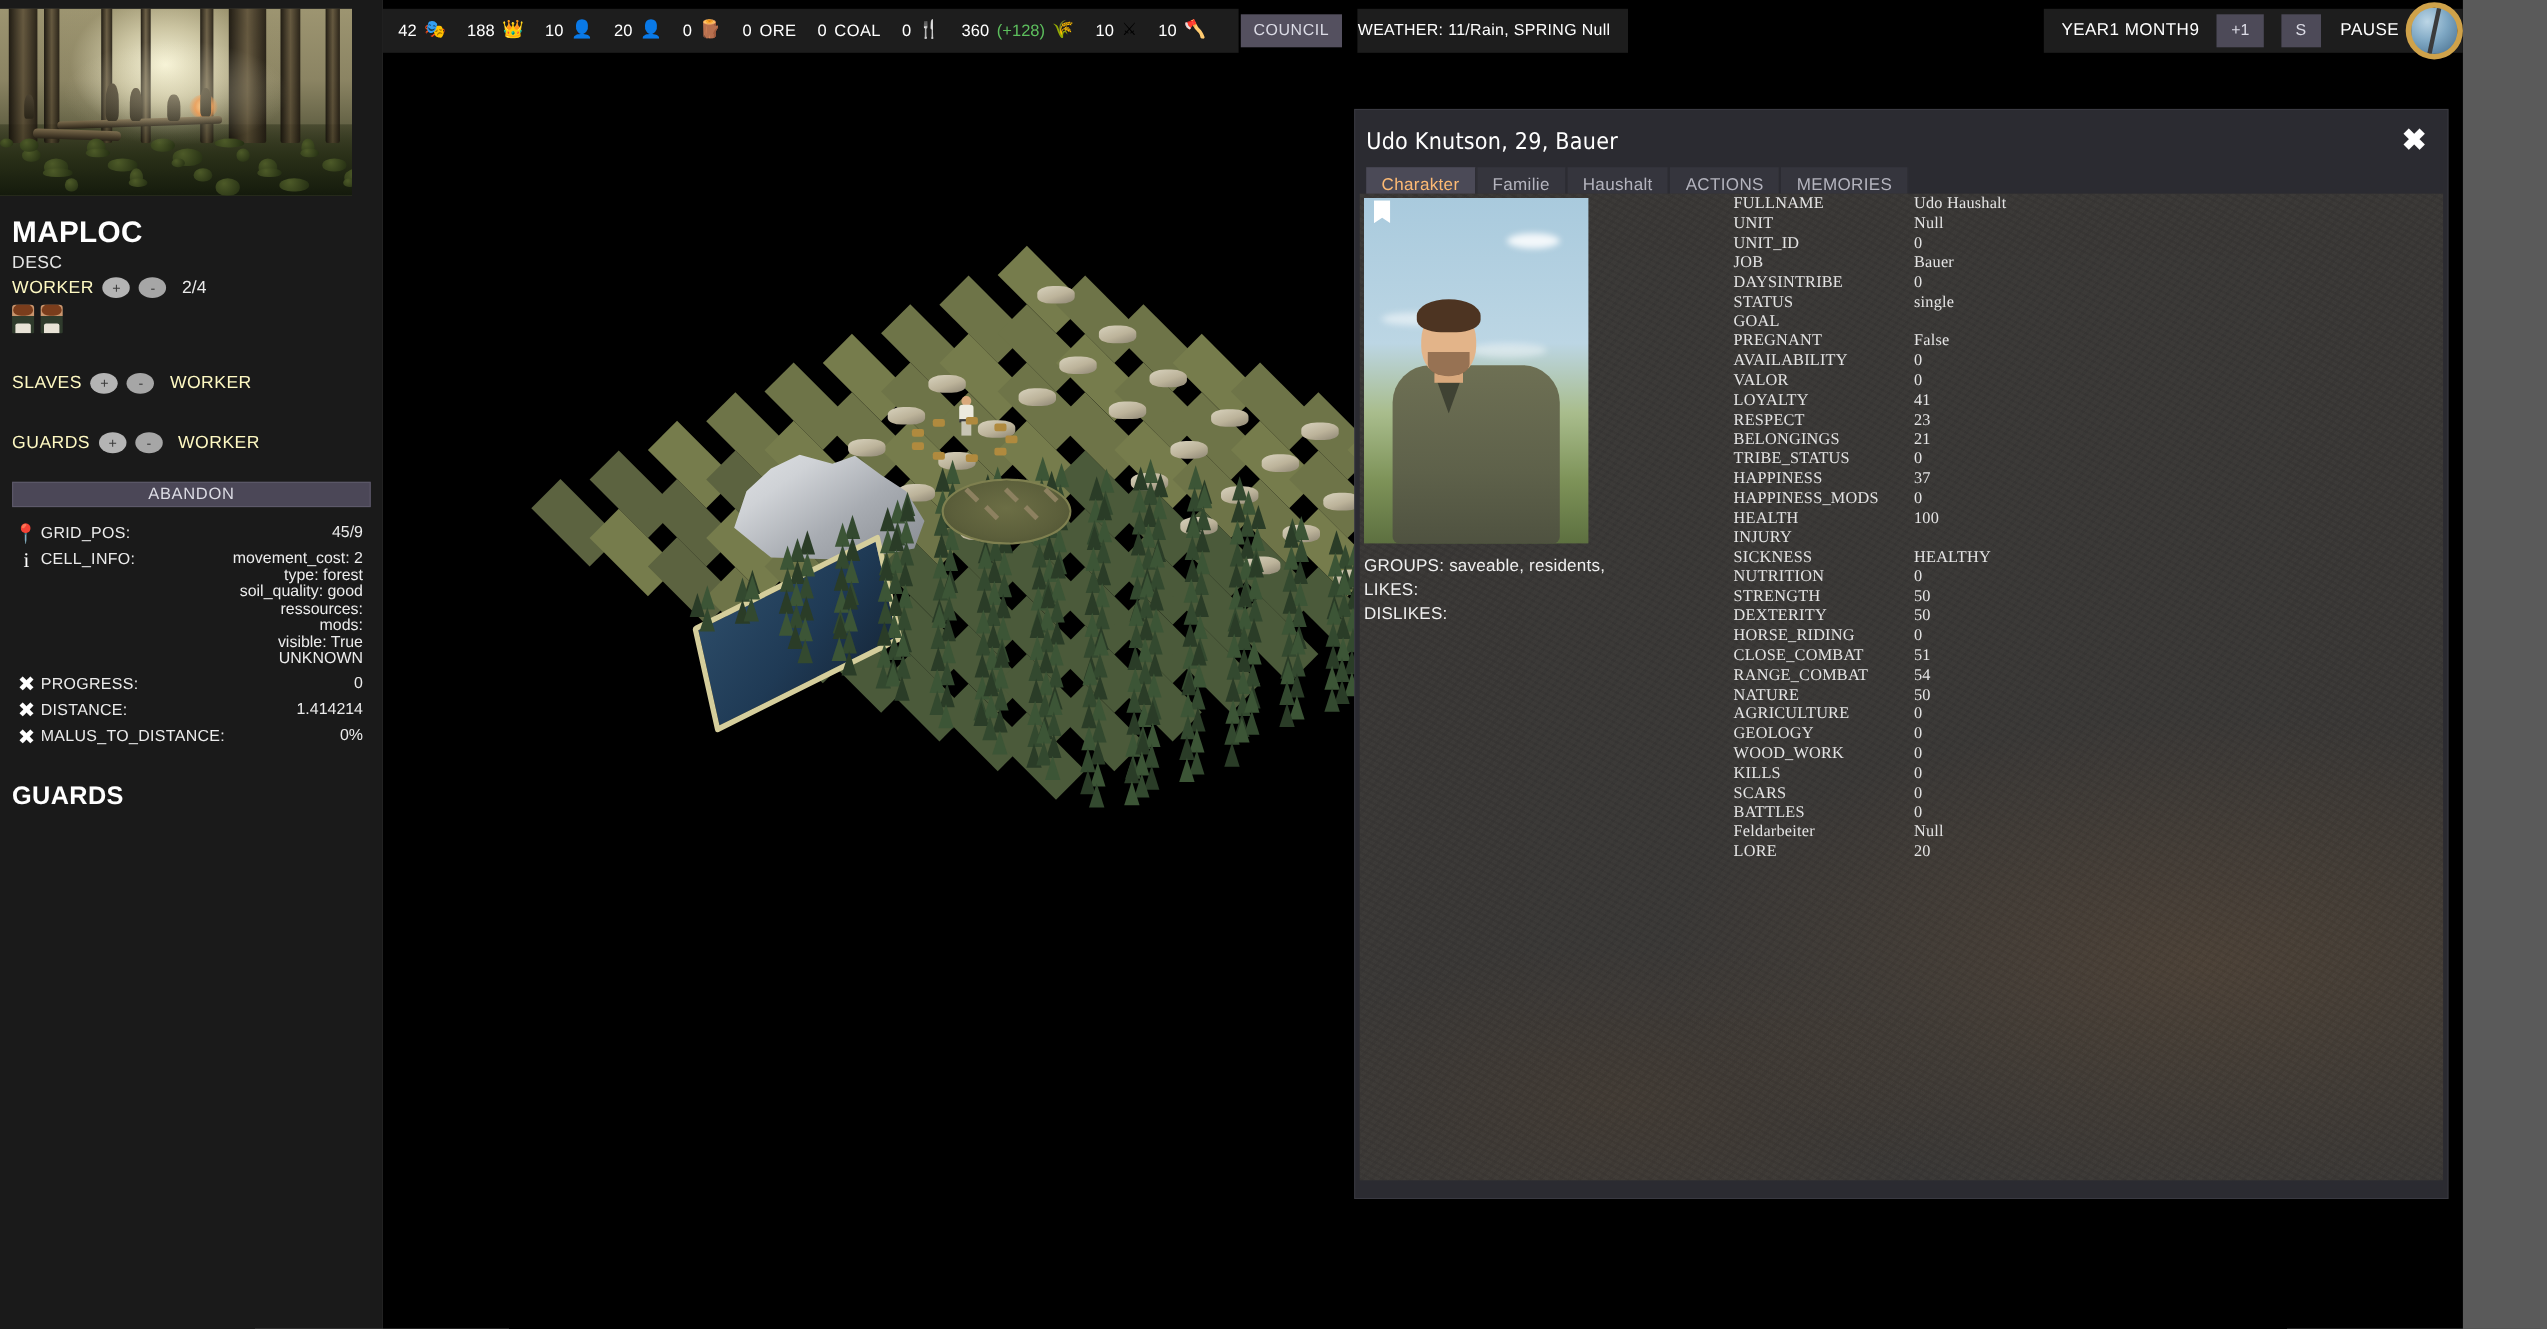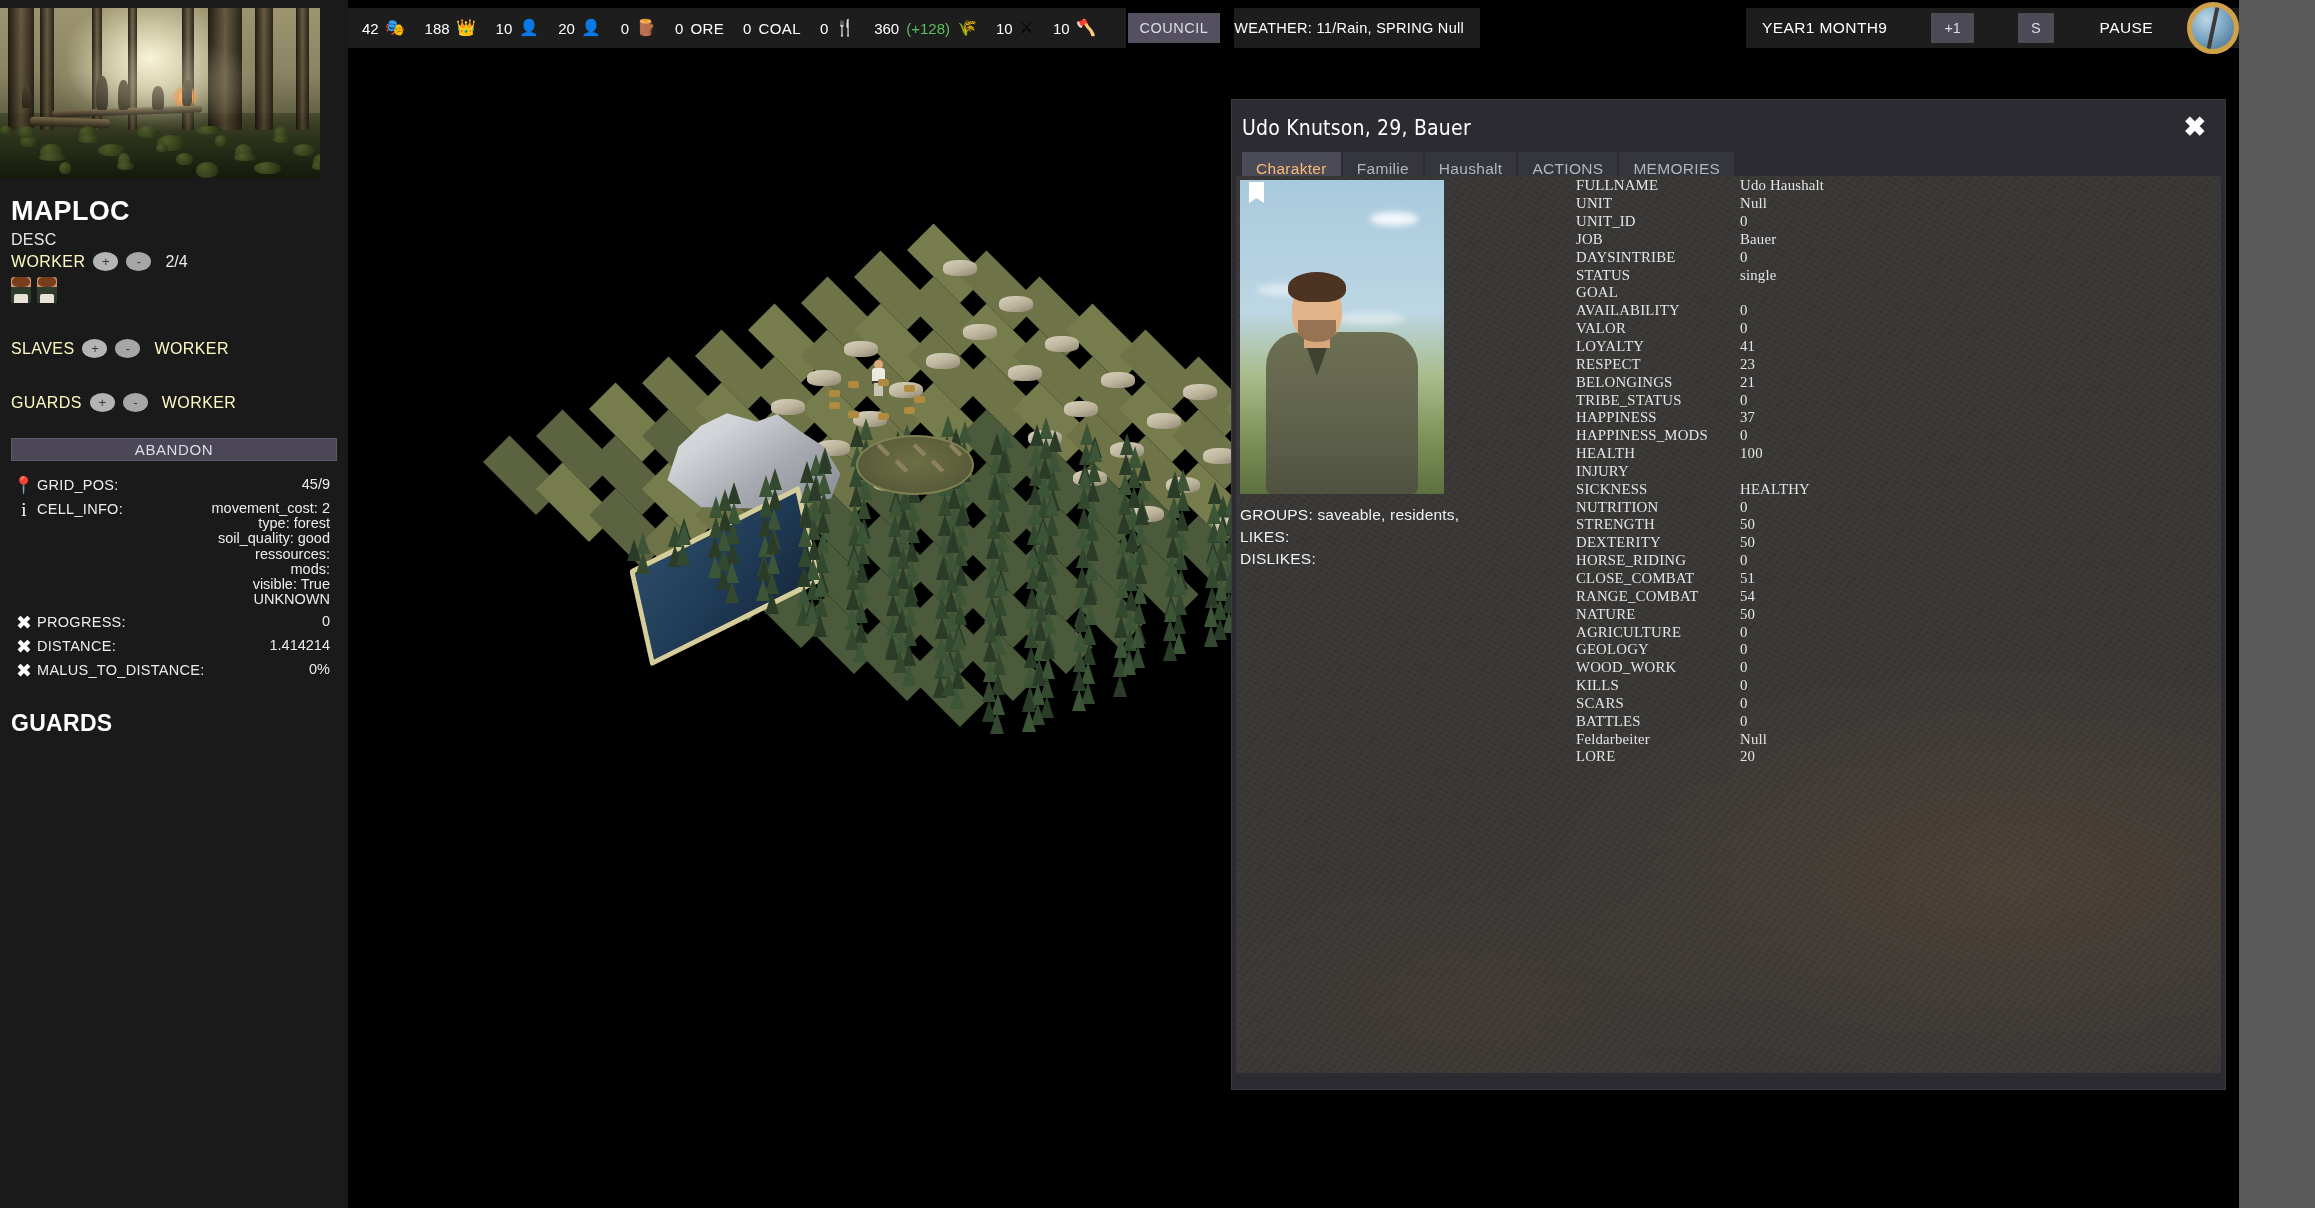--- a/index.html
+++ b/index.html
@@ -193,21 +193,21 @@
   .res-text { color: #fff; font-size: 15px; letter-spacing: .4px; }
   .res-ico { font-size: 16px; line-height: 1; display: inline-block; }
   .ico-mask { filter: saturate(1.2); }
   #council-btn {
     background: #54505f; color: #dcdce6; font-size: 14.5px; letter-spacing: .5px;
     padding: 7px 12px; margin: 0 14px 0 2px; cursor: pointer;
   }
   #weather-text { color: #fff; font-size: 14.5px; letter-spacing: .3px; }
   #right-controls {
     margin-left: auto; display: flex; align-items: center; height: 40px;
-    background: #1d1d1d; padding: 0 0 0 16px; pointer-events: auto; gap: 28px;
+    background: #1d1d1d; padding: 0 0 0 16px; pointer-events: auto;
   }
   #date-label { color: #fff; font-size: 15.5px; letter-spacing: .4px; }
   .ctrl-btn {
     background: #4d4a58; color: #dcdce6; font-size: 14.5px;
     padding: 7px 13px; margin-left: 16px; cursor: pointer; text-align: center;
   }
   #pause-label { color: #fff; font-size: 15.5px; margin-left: 18px; letter-spacing: .4px; }
   #globe {
     width: 52px; height: 52px; border-radius: 50%; margin-left: 6px;
     background:
@@ -1250,20 +1250,24 @@
             </div>
             <div class="stat-row">
               <span class="stat-key">STATUS</span>
               <span class="stat-val">single</span>
             </div>
             <div class="stat-row">
               <span class="stat-key">GOAL</span>
               <span class="stat-val"></span>
             </div>
             <div class="stat-row">
+              <span class="stat-key">PREGNANT</span>
+              <span class="stat-val">False</span>
+            </div>
+            <div class="stat-row">
               <span class="stat-key">AVAILABILITY</span>
               <span class="stat-val">0</span>
             </div>
             <div class="stat-row">
               <span class="stat-key">VALOR</span>
               <span class="stat-val">0</span>
             </div>
             <div class="stat-row">
               <span class="stat-key">LOYALTY</span>
               <span class="stat-val">41</span>

